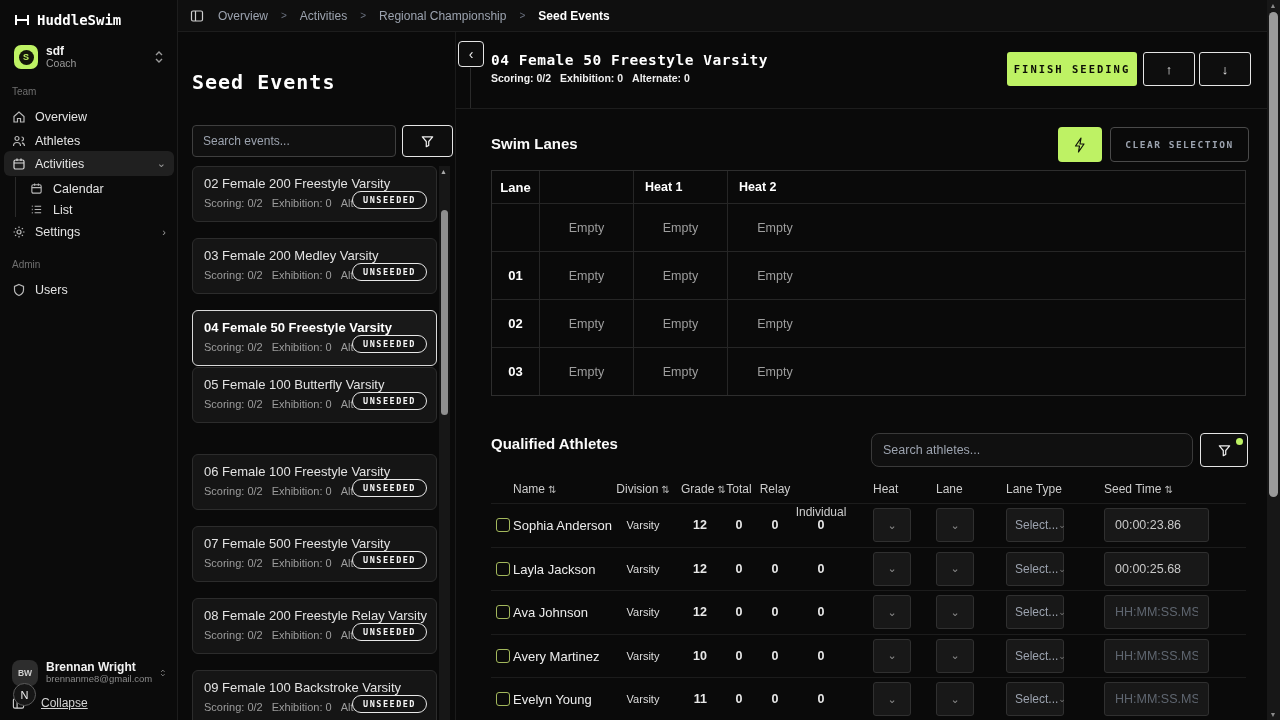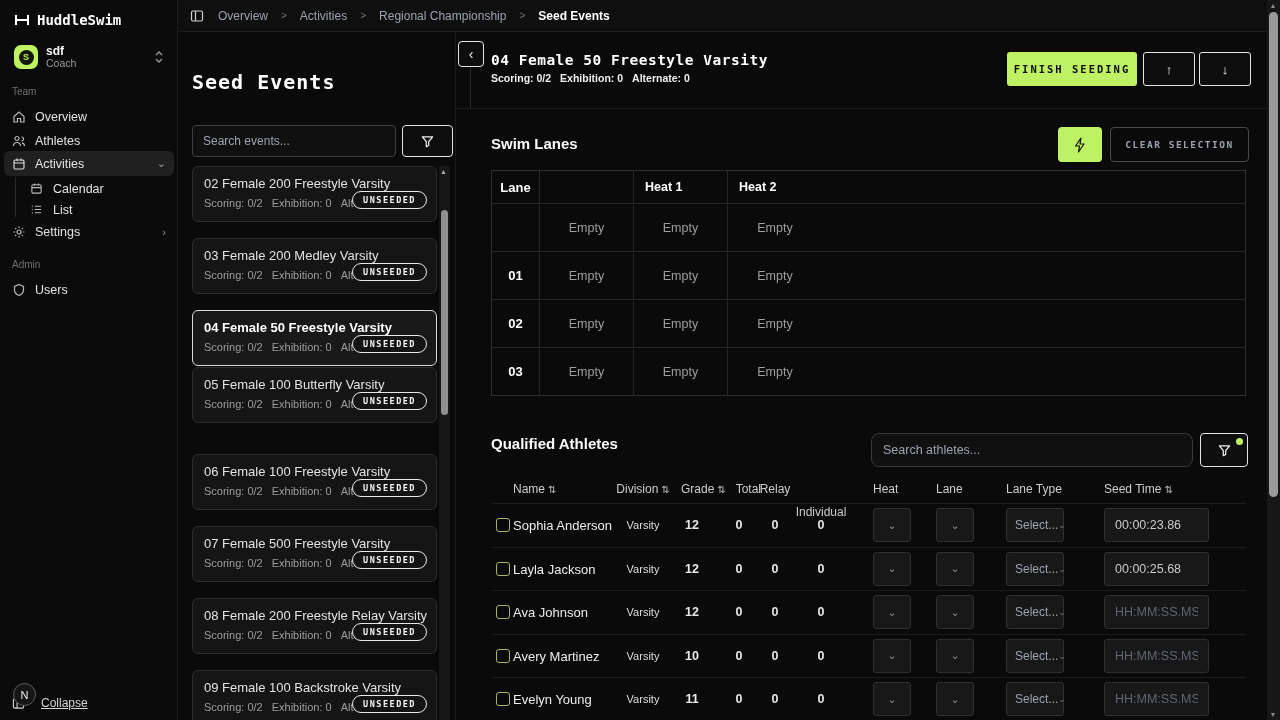--- a/index.html
+++ b/index.html
@@ -116,22 +116,22 @@
   .qa-filter { position:absolute; left:744px; top:401px; width:48px; height:34px; }
   .qa-filter .dot { position:absolute; right:4px; top:4px; width:7px; height:7px; border-radius:50%; background:#bef264; }
 
   .qa-header { position:absolute; left:35px; top:450px; width:755px; height:16px;
     font-size:12px; color:#cdcdcd; }
   .qa-rows { position:absolute; left:35px; top:471px; width:755px; }
   .ath-row { position:relative; height:43.5px; border-top:1px solid #1c1c1c; }
   .cell { position:absolute; top:50%; transform:translateY(-50%); white-space:nowrap; }
   .hcell { position:absolute; top:0; white-space:nowrap; }
   .c-check { left:5px; } .c-name { left:22px; } .c-div { left:122px; width:60px; text-align:center; }
-  .c-grade { left:186px; width:30px; text-align:center; }
-  .c-total { left:226px; width:44px; text-align:right; } .c-relay { left:262px; width:44px; text-align:center; }
+  .c-grade { left:186px; width:30px; text-align:right; }
+  .c-total { left:226px; width:44px; text-align:center; } .c-relay { left:262px; width:44px; text-align:center; }
   .c-ind { left:296px; width:68px; text-align:center;margin-top:23px; }
   .c-heat { left:382px; } .c-lane { left:445px; } .c-type { left:515px; } .c-time { left:613px; }
   .v-total { left:236px; width:24px; text-align:center; } .v-relay { left:272px; width:24px; text-align:center; }
   .v-ind { left:318px; width:24px; text-align:center; }
   .sort-ic { font-size:10px; color:#bdbdbd; margin-left:3px; }
   .ath-name { font-size:13px; color:#ececec; }
   .ath-val { font-size:11px; color:#dedede; }
   .ath-num { font-size:12.5px; font-weight:bold; color:#e8e8e8; }
   .checkbox { width:14px; height:14px; border:1.5px solid #a3b85c; border-radius:3px; background:transparent; cursor:pointer; display:block; }
   .dd { width:38px; height:34px; background:#181818; border:1px solid #303030; border-radius:3px;
@@ -247,20 +247,30 @@
 
     <div class="nav-item" style="top:277px;">
       <span class="nav-icon">
           <svg width="14" height="14" viewBox="0 0 14 14">
             <path d="M7 1.5l4.5 2v3.2c0 2.8-1.9 4.7-4.5 5.8-2.6-1.1-4.5-3-4.5-5.8V3.5z" stroke="#b9b9b9" stroke-width="1.2" fill="none"></path>
           </svg>
         </span>
       <span>Users</span>
     </div>
 
+    <div class="footer-user">
+      <span class="avatar-bw">BW</span>
+      <span style="flex:1; line-height:1.1;">
+        <div class="fu-name">Brennan Wright</div>
+        <div class="fu-email">brennanme8@gmail.com</div>
+      </span>
+      <svg width="10" height="14" viewBox="0 0 10 14">
+          <path d="M2 5l3-3 3 3M2 9l3 3 3-3" stroke="#9a9a9a" stroke-width="1.4" fill="none"></path>
+        </svg>
+    </div>
 
     <div class="collapse-row">
       <svg width="13" height="13" viewBox="0 0 14 14">
           <rect x="1.5" y="2" width="11" height="10" rx="1.5" stroke="#d4d4d4" stroke-width="1.2" fill="none"></rect>
           <path d="M5.5 2v10" stroke="#d4d4d4" stroke-width="1.2"></path>
         </svg>
       <span>Collapse</span>
     </div>
 
     <div class="cursor-badge">N</div>

